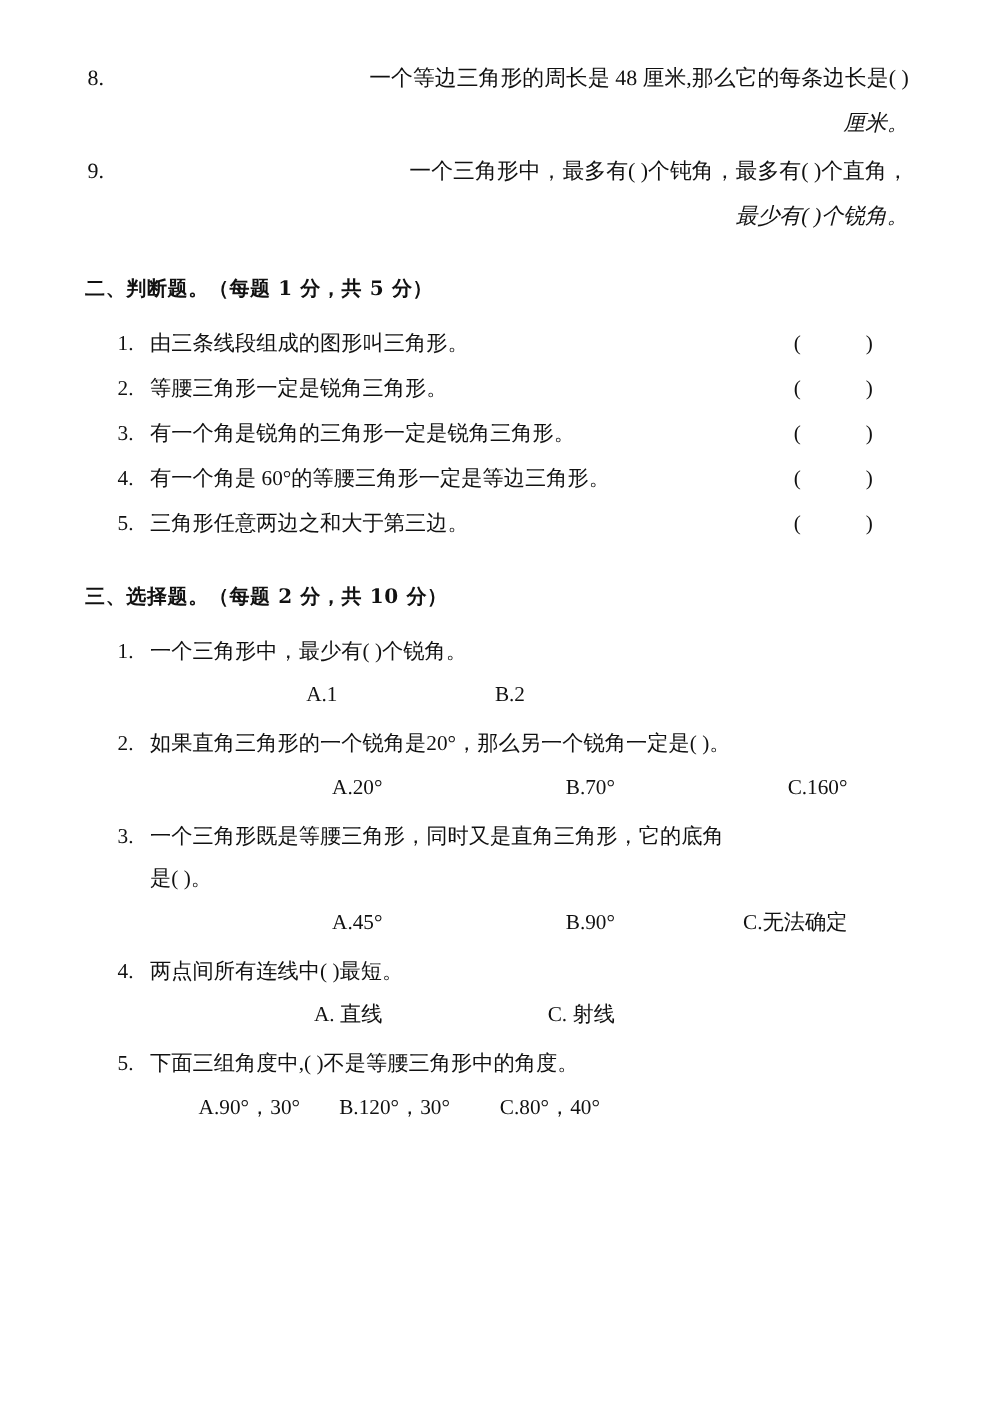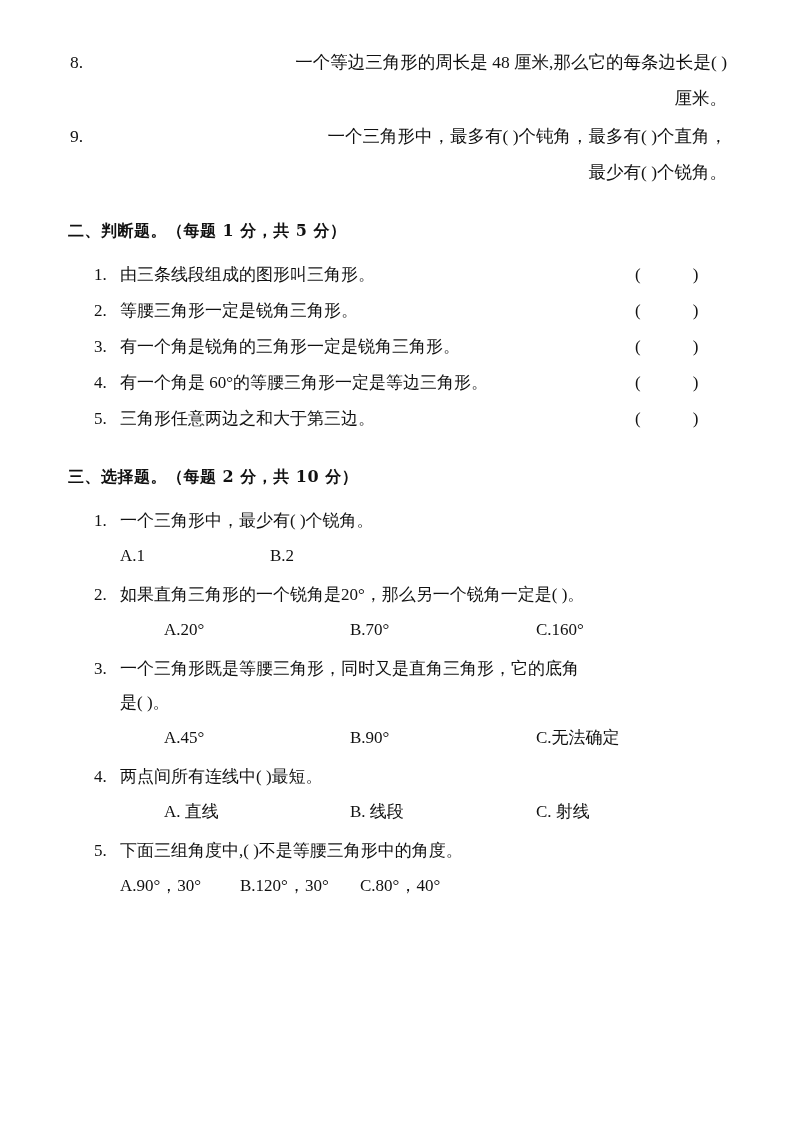--- a/index.html
+++ b/index.html
@@ -40,20 +40,21 @@
     padding-left: 10px;
     box-sizing: border-box;
     font-family: "Liberation Serif", serif;
   }
   .fill-item .body {
     flex: 1 1 auto;
     text-align: right;
   }
   .fill-item .body .l2 {
     display: block;
+    font-style: italic;
   }
 
   
   .section-head {
     font-size: 16px;
     font-weight: bold;
     letter-spacing: 0.5px;
     margin: 26px 0 12px 8px;
     line-height: 30px;
     font-family: "DejaVu Serif", serif;
@@ -105,20 +106,21 @@
     display: block;
   }
   .opts {
     display: flex;
     margin: 2px 0 6px 26px;
     font-size: 17px;
     line-height: 32px;
   }
   .opts .opt {
     white-space: pre;
+    text-align: right;
   }
   .opts.w-wide .opt { width: 150px; }
   .opts.w-mid .opt   { width: 142px; margin-left: 44px; }
   .opts.w-tight .opt { width: 120px; }
 </style>
 </head>
 <body>
 
 <div class="page">
   <div class="content">
@@ -216,21 +218,20 @@
     <div class="choice-q">
       <div class="stem">
         <span class="num">4.</span>
         <span class="txt">
           <span>两点间所有连线中(        )最短。</span>
           <span class="l2"></span>
         </span>
       </div>
       <div class="opts w-mid">
         <span class="opt">A. 直线</span>
-        <span class="opt">B. 线段</span>
         <span class="opt">C. 射线</span>
       </div>
     </div>
 
     <div class="choice-q">
       <div class="stem">
         <span class="num">5.</span>
         <span class="txt">
           <span>下面三组角度中,(        )不是等腰三角形中的角度。</span>
           <span class="l2"></span>

